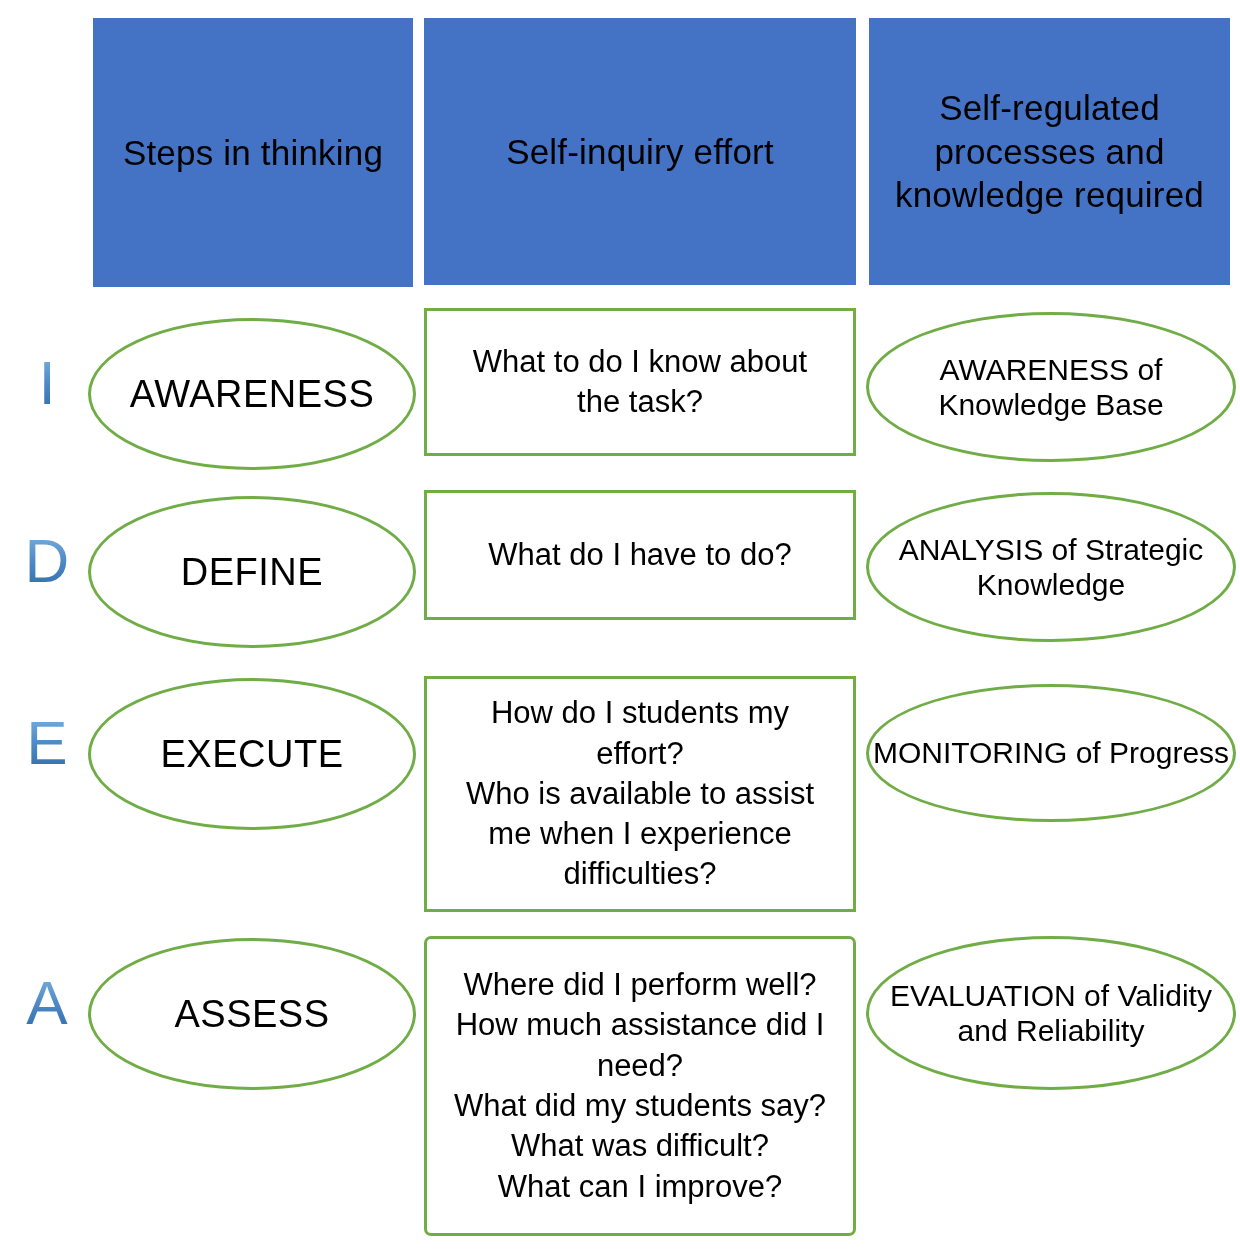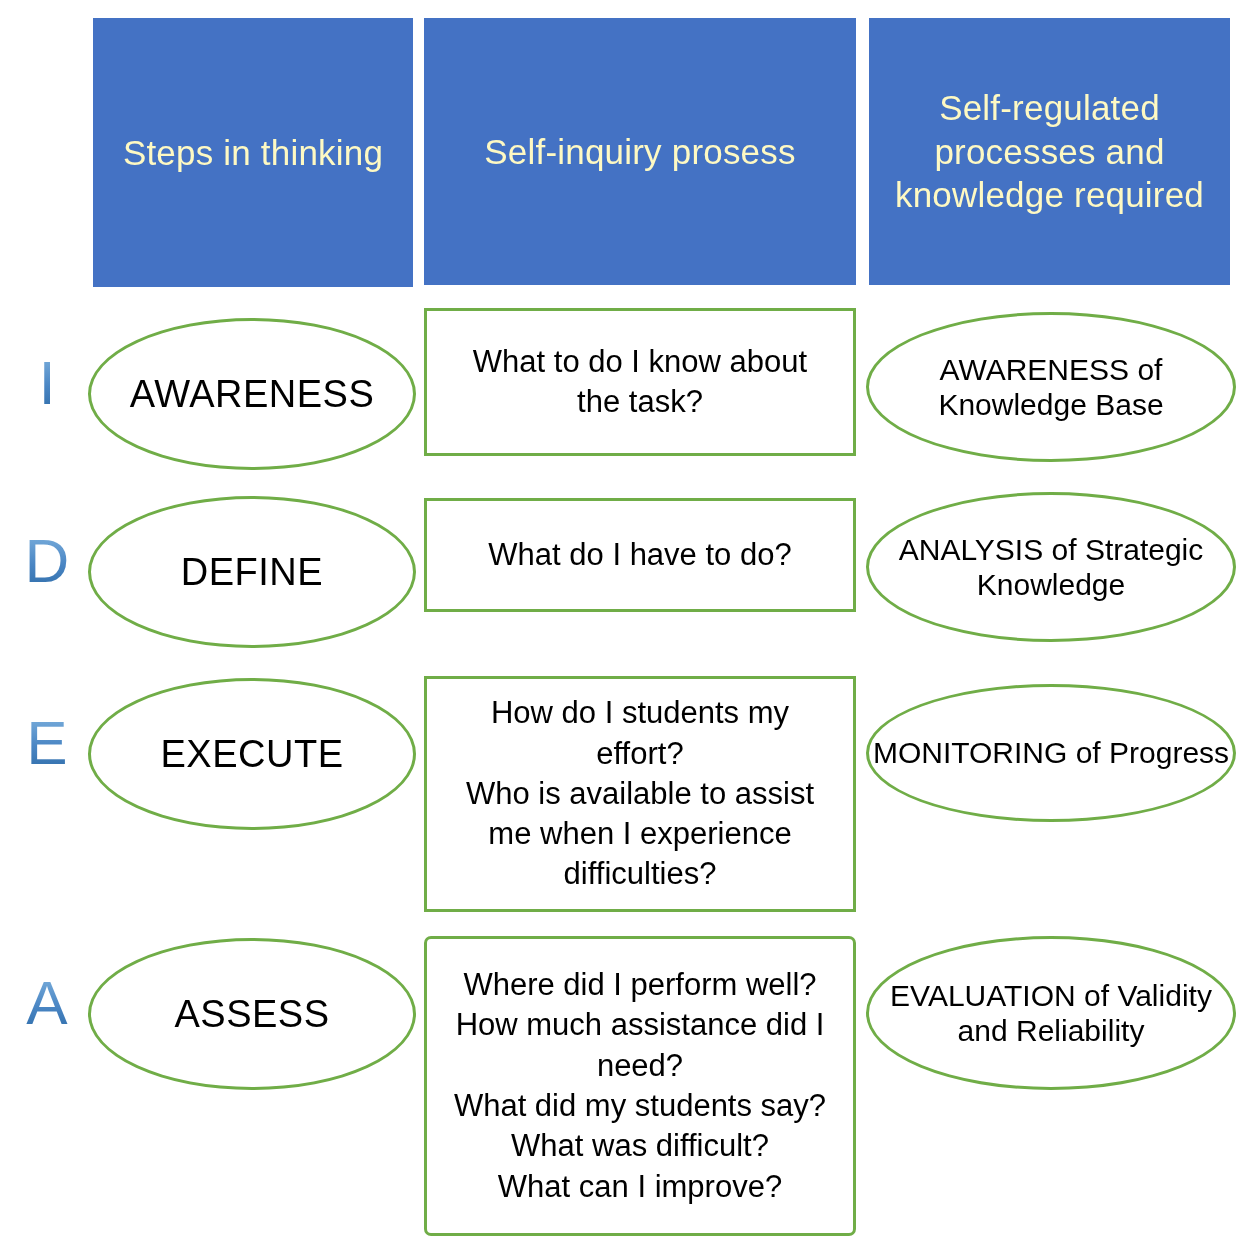--- a/index.html
+++ b/index.html
@@ -20,21 +20,21 @@
     position: absolute;
     left: 0; top: 0;
     width: 1240px;
     height: 1254px;
   }
 
   
   .header-cell {
     position: absolute;
     background: #4472C4;
-    color: #fef9c3;
+    color: #000000;
     display: flex;
     align-items: center;
     justify-content: center;
     text-align: center;
     line-height: 1.25;
     font-weight: 400;
     letter-spacing: 0.2px;
   }
   #hdr-steps   { left: 93px;  top: 18px; width: 320px; height: 269px; font-size: 35px; }
   #hdr-inquiry { left: 424px; top: 18px; width: 432px; height: 267px; font-size: 35px; }
@@ -112,34 +112,34 @@
     box-sizing: border-box;
     display: flex;
     align-items: center;
     justify-content: center;
     text-align: center;
     font-size: 31px;
     line-height: 1.30;
     padding: 6px 24px;
   }
   #qbox-identify { left: 424px; top: 308px; width: 432px; height: 148px; }
-  #qbox-define   { left: 424px; top: 490px; width: 432px; height: 114px; margin-top: 8px; }
+  #qbox-define   { left: 424px; top: 490px; width: 432px; height: 130px; }
   #qbox-execute  { left: 424px; top: 676px; width: 432px; height: 236px; }
   #qbox-assess   { left: 424px; top: 936px; width: 432px; height: 300px; border-radius: 7px; }
 
   .qline { display: block; }
 </style>
 </head>
 <body>
 
 <div id="page">
 
   <div class="header-cell" id="hdr-steps">Steps in thinking</div>
 
-  <div class="header-cell" id="hdr-inquiry">Self-inquiry prosess</div>
+  <div class="header-cell" id="hdr-inquiry">Self-inquiry effort</div>
 
   <div class="header-cell" id="hdr-regul">Self-regulated processes and knowledge required</div>
 
   <div class="idea-letter" id="letter-i" data-mirror="I">I</div>
 
   <div class="idea-letter" id="letter-d" data-mirror="D">D</div>
 
   <div class="idea-letter" id="letter-e" data-mirror="E">E</div>
 
   <div class="idea-letter" id="letter-a" data-mirror="A">A</div>

